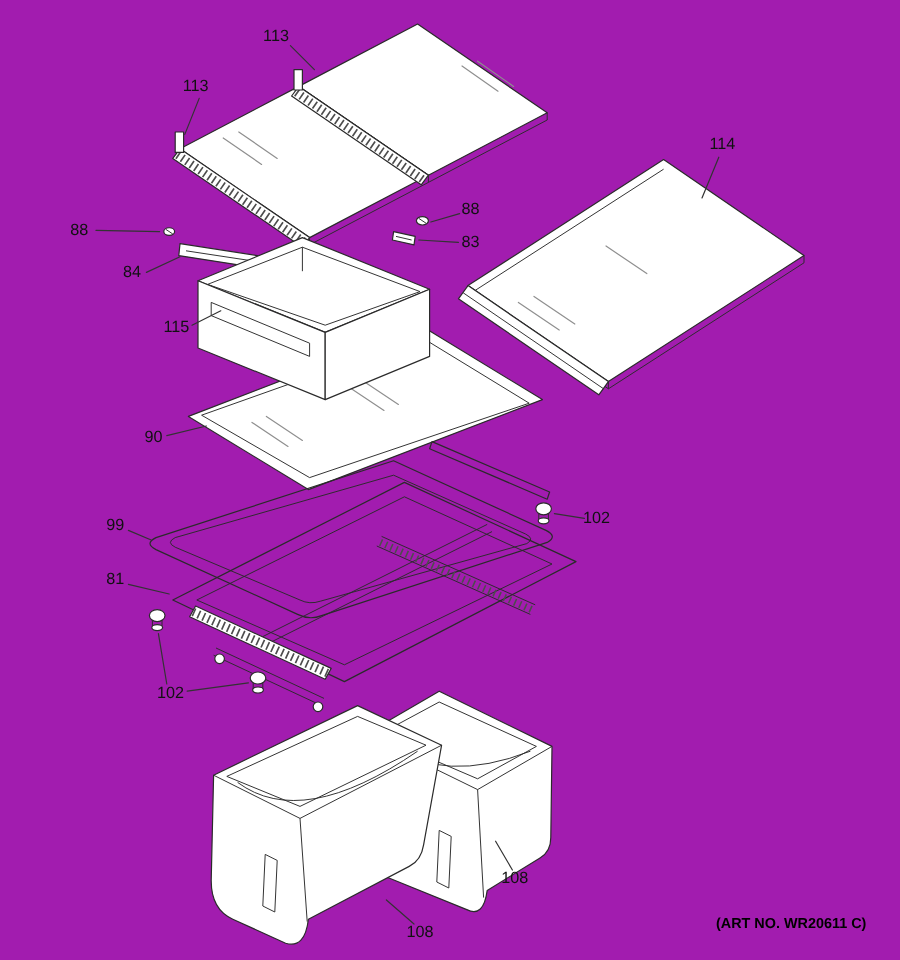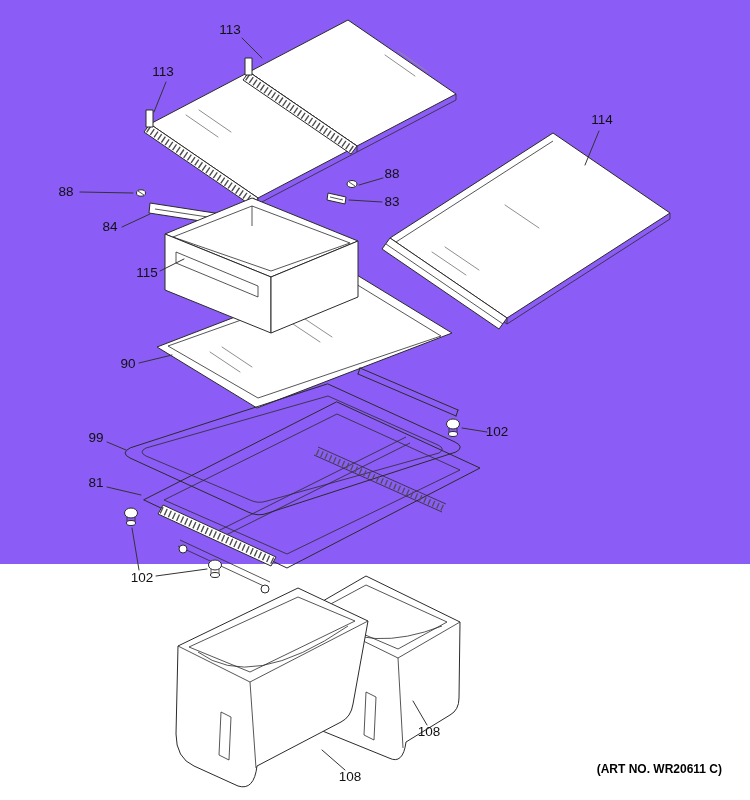--- a/index.html
+++ b/index.html
@@ -1,17 +1,17 @@
 <!DOCTYPE html>
 <html><head>
 <meta charset="utf-8">
 <style>
   html,body{margin:0;padding:0;background:#ffffff}
   body{width:750px;height:800px;overflow:hidden}
-  .stage{position:relative;width:750px;height:564px;background:#8b5cf6}
+  .stage{position:relative;width:750px;height:800px;background:#a21caf}
   svg{display:block}
   .ln{fill:none;stroke:#2b2b2b;stroke-width:1;stroke-linecap:round;stroke-linejoin:round}
   .sf{fill:#ffffff;stroke:#2b2b2b;stroke-width:1;stroke-linejoin:round}
   .thin{fill:none;stroke:#2b2b2b;stroke-width:.8;stroke-linejoin:round}
   .hatch{fill:none;stroke:#4d4d4d;stroke-width:7;stroke-dasharray:1.4 3.1}
   .hatch6{fill:none;stroke:#4d4d4d;stroke-width:6;stroke-dasharray:1.3 3.4}
   .shine{fill:none;stroke:#8f8f8f;stroke-width:1;stroke-linecap:round}
   .leader{fill:none;stroke:#333;stroke-width:1;stroke-linecap:round}
   .lbl{font-family:"Liberation Sans",sans-serif;font-size:13.5px;fill:#111}
   .note{font-family:"Liberation Sans",sans-serif;font-size:12px;fill:#000;font-weight:bold}

